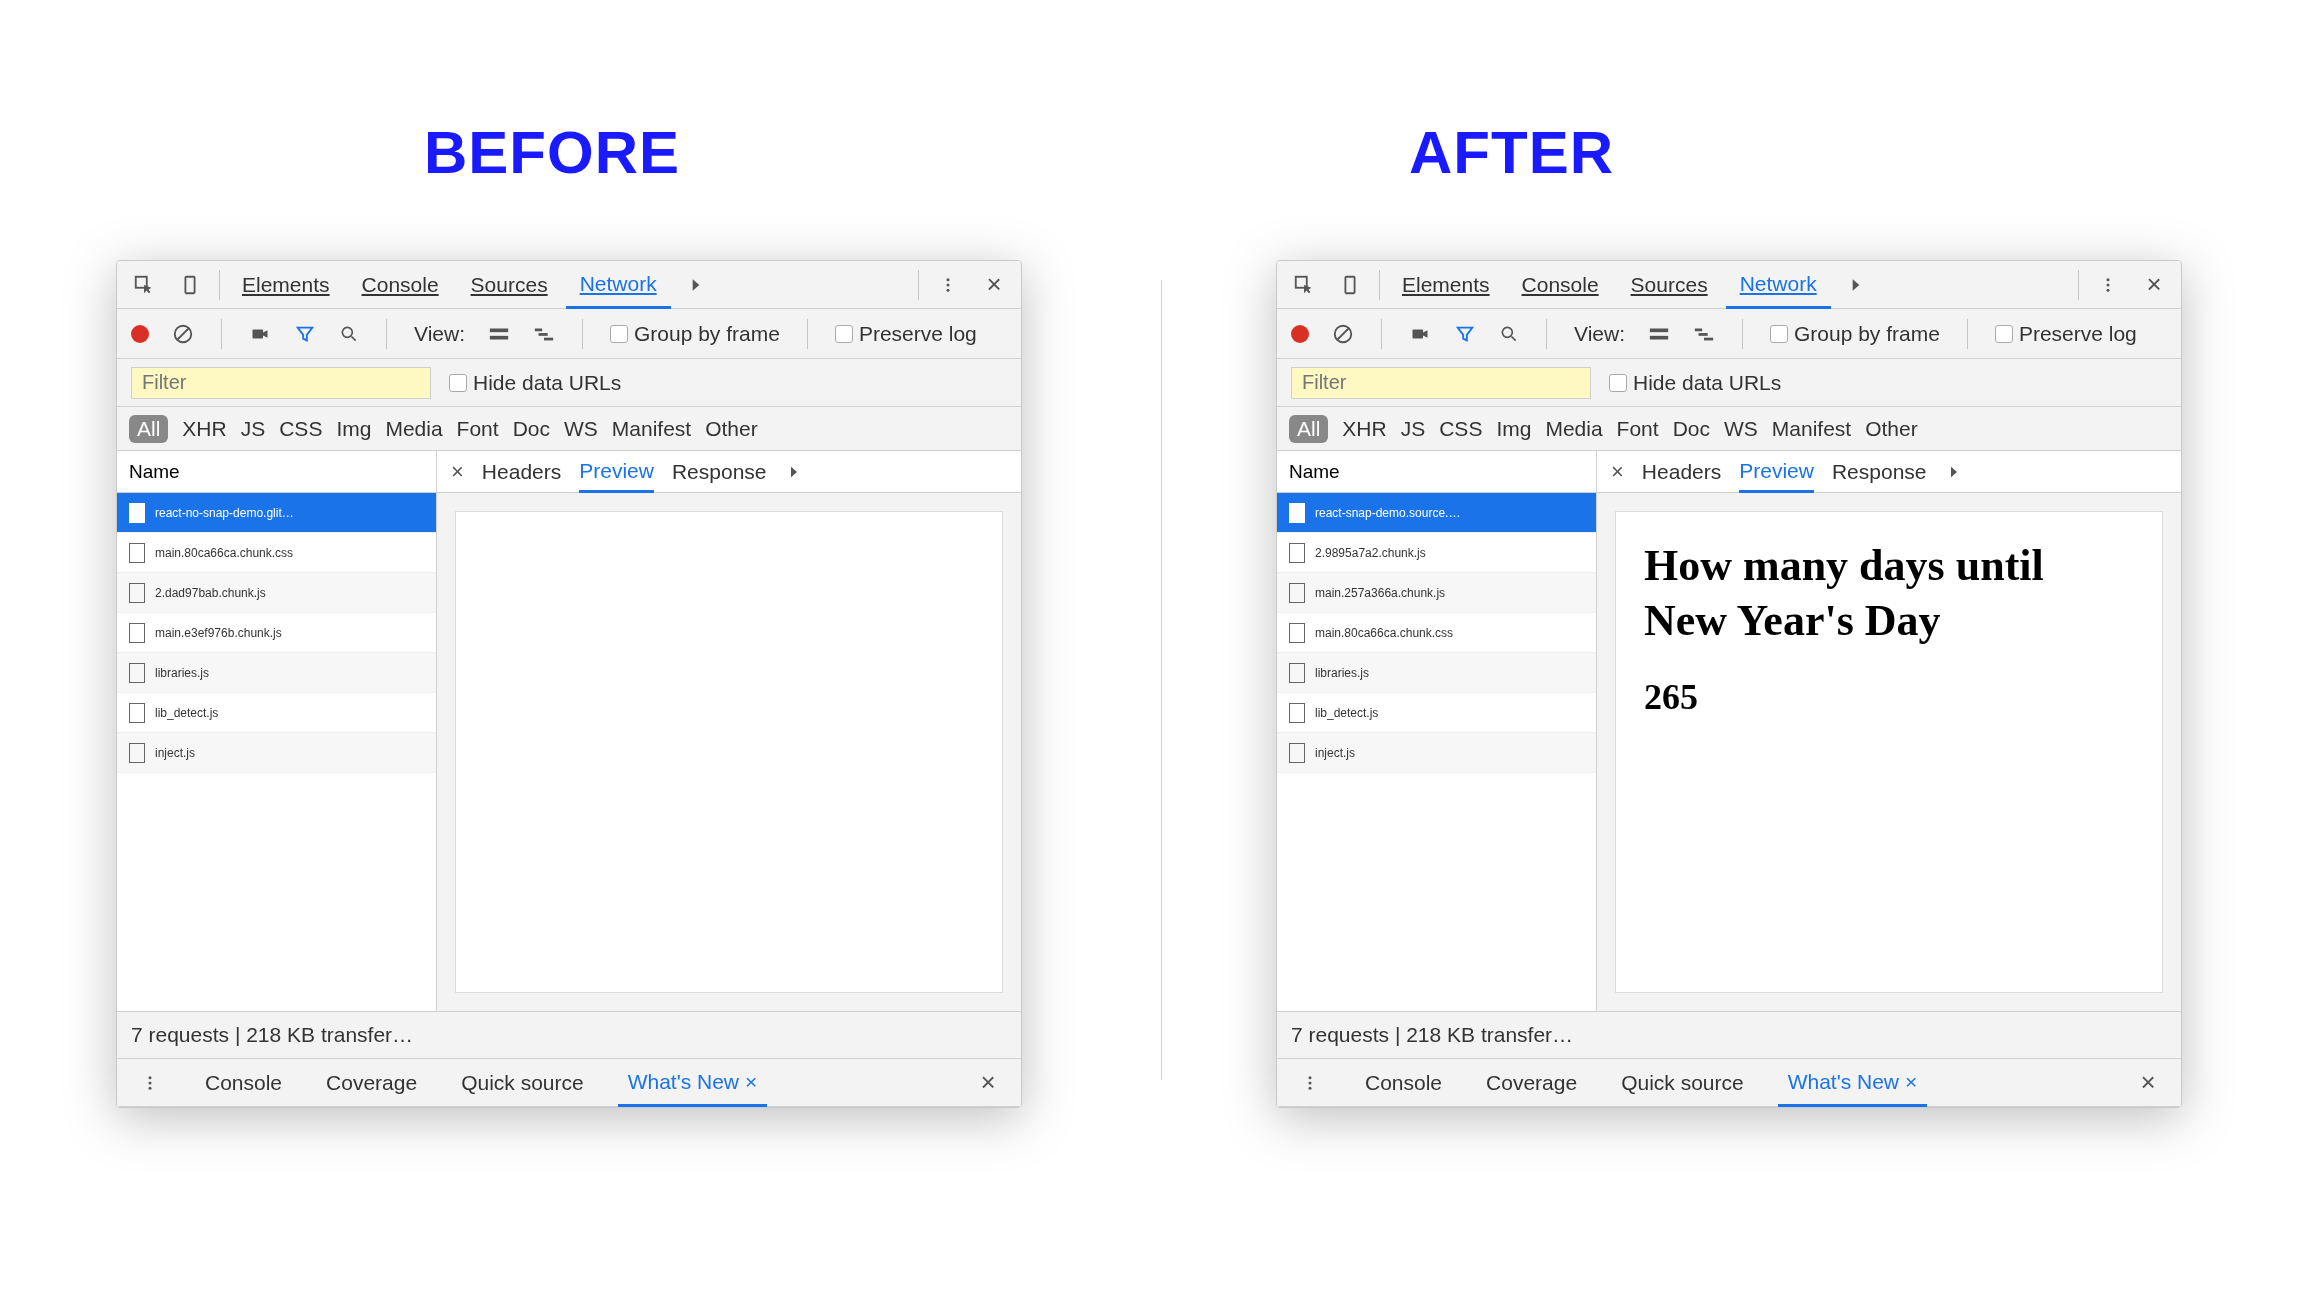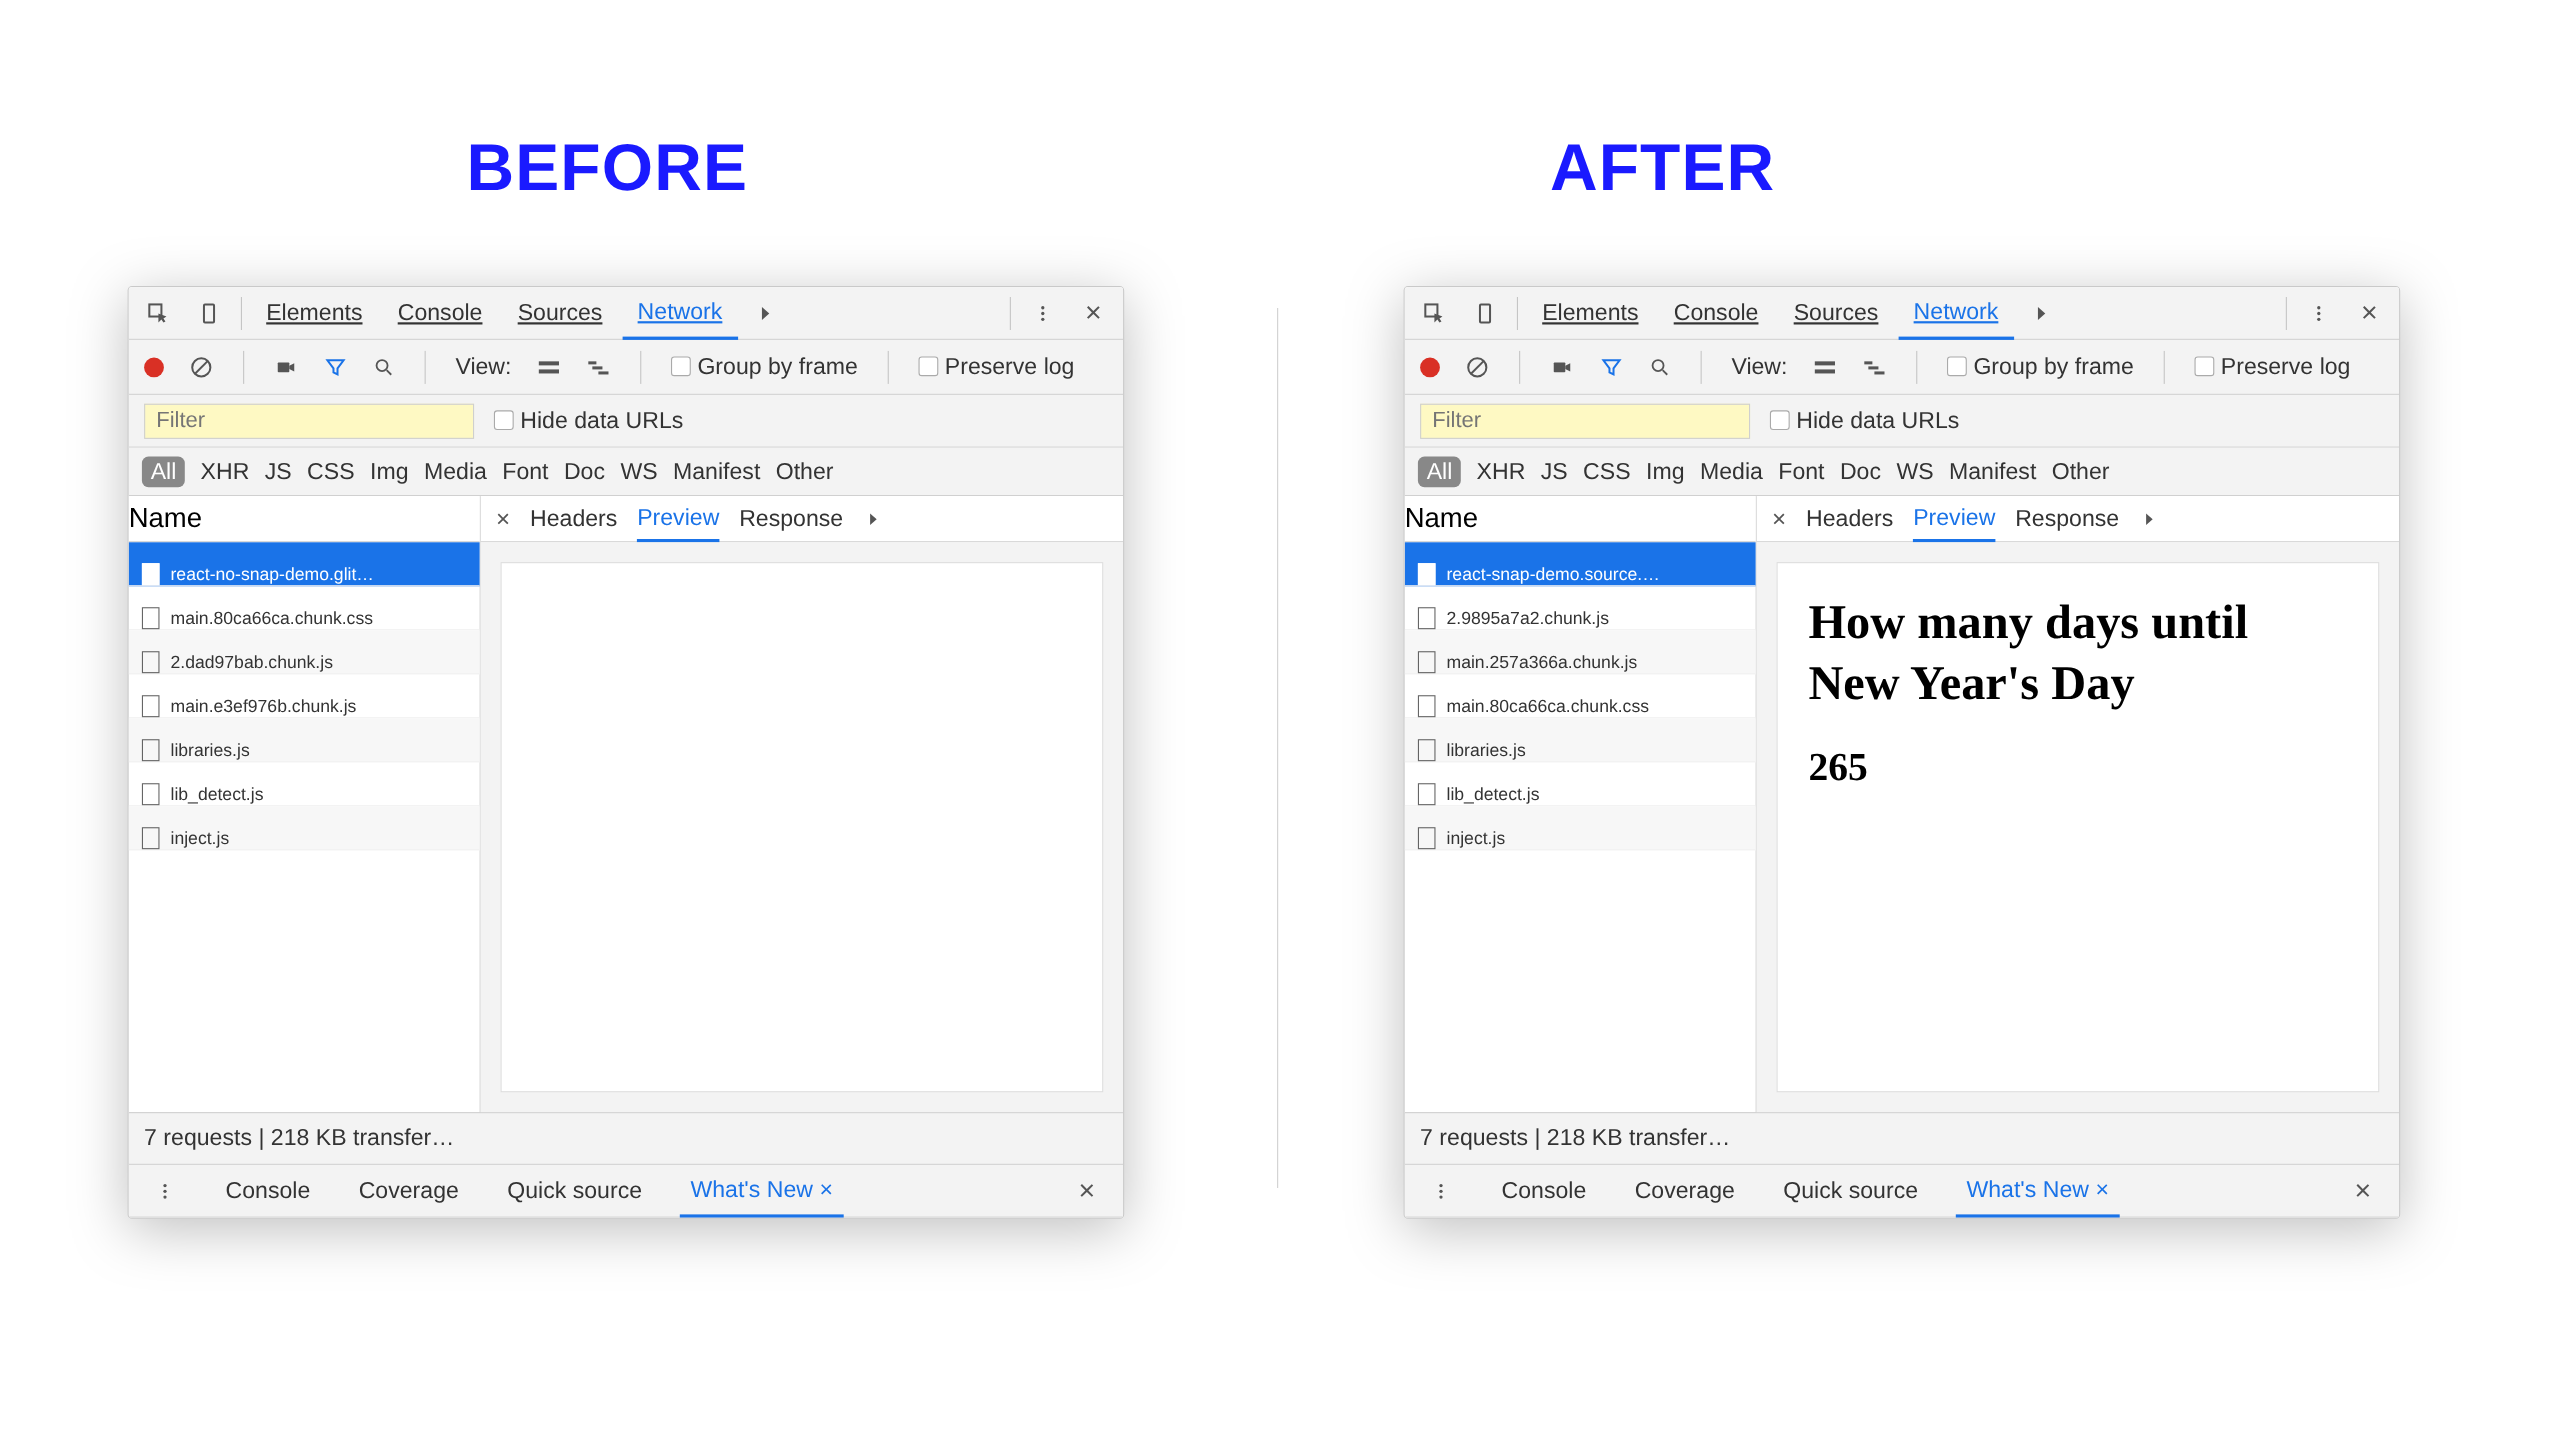--- a/index.html
+++ b/index.html
@@ -29,22 +29,22 @@
   .tb-label { color:#333; }
   .chk { width:18px;height:18px;border:1px solid #aaa;border-radius:3px;background:#fff; display:inline-block; margin-right:6px; vertical-align:-2px;}
 
   .filterrow { height:48px; padding:0 14px; gap:18px; }
   .filter-input { width:300px; height:32px; border:1px solid #cfcfcf; background:#fef9c3; padding:0 10px; font-size:20px; color:#888; }
   .catrow { height:44px; padding:0 12px; gap:14px; font-size:21px; color:#333; background:#f3f3f3; }
   .pill { background:#888;color:#fff;border-radius:6px;padding:2px 8px; }
 
   .body { display:flex; height:560px; background:#fff; }
   .filelist { width:320px; border-right:1px solid #d0d0d0; display:flex; flex-direction:column; }
-  .colhead { height:42px; display:flex; align-items:center; font-size:25px; border-bottom:1px solid #d0d0d0; background:#fff; }
-  .file-item { height:40px; display:flex; align-items:flex-end; gap:10px; padding:0 12px; font-size:16px; color:#333; border-bottom:1px solid #f0f0f0; }
+  .colhead { height:42px; display:flex; align-items:center; padding-left:12px; font-size:19px; border-bottom:1px solid #d0d0d0; background:#fff; }
+  .file-item { height:40px; display:flex; align-items:center; gap:10px; padding:0 12px; font-size:12px; color:#333; border-bottom:1px solid #f0f0f0; }
   .file-item:nth-child(odd){ background:#f7f7f7; }
   .file-item.selected { background:#1a73e8; color:#fff; }
   .doc-ic { width:16px;height:20px;border:1px solid currentColor;display:inline-block; position:relative; opacity:.75;}
   .doc-ic.sel { background:#fff; border-color:#fff; opacity:1;}
   .file-item span.name { overflow:hidden; text-overflow:ellipsis; white-space:nowrap; }
 
   .detail { flex:1; display:flex; flex-direction:column; }
   .detail-tabs { height:42px; display:flex; align-items:center; gap:18px; padding:0 14px; border-bottom:1px solid #d0d0d0; font-size:21px; }
   .dtab { height:100%; display:flex; align-items:center; color:#333; }
   .dtab.active { color:#1a73e8; border-bottom:3px solid #1a73e8; margin-bottom:-1px; }

